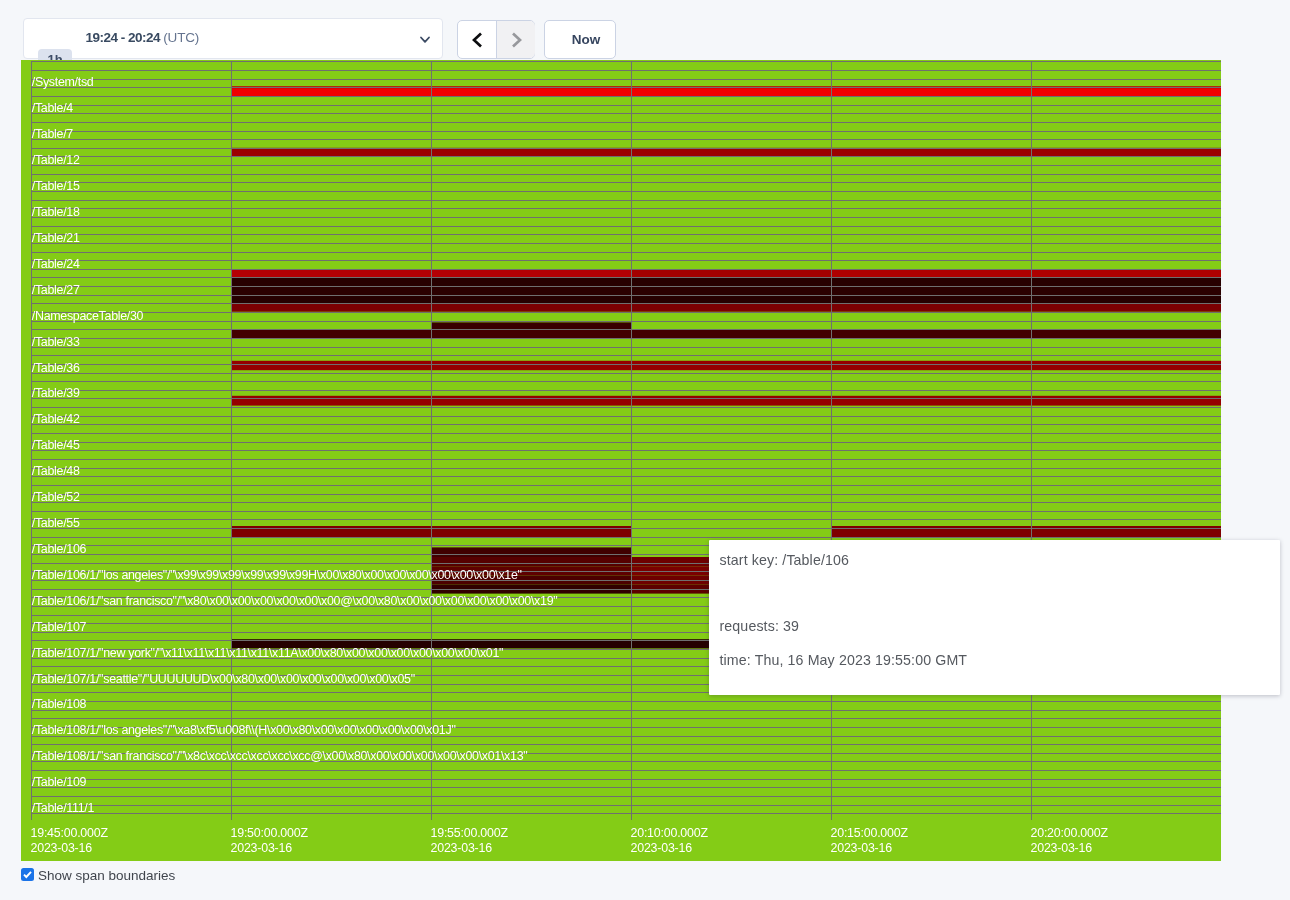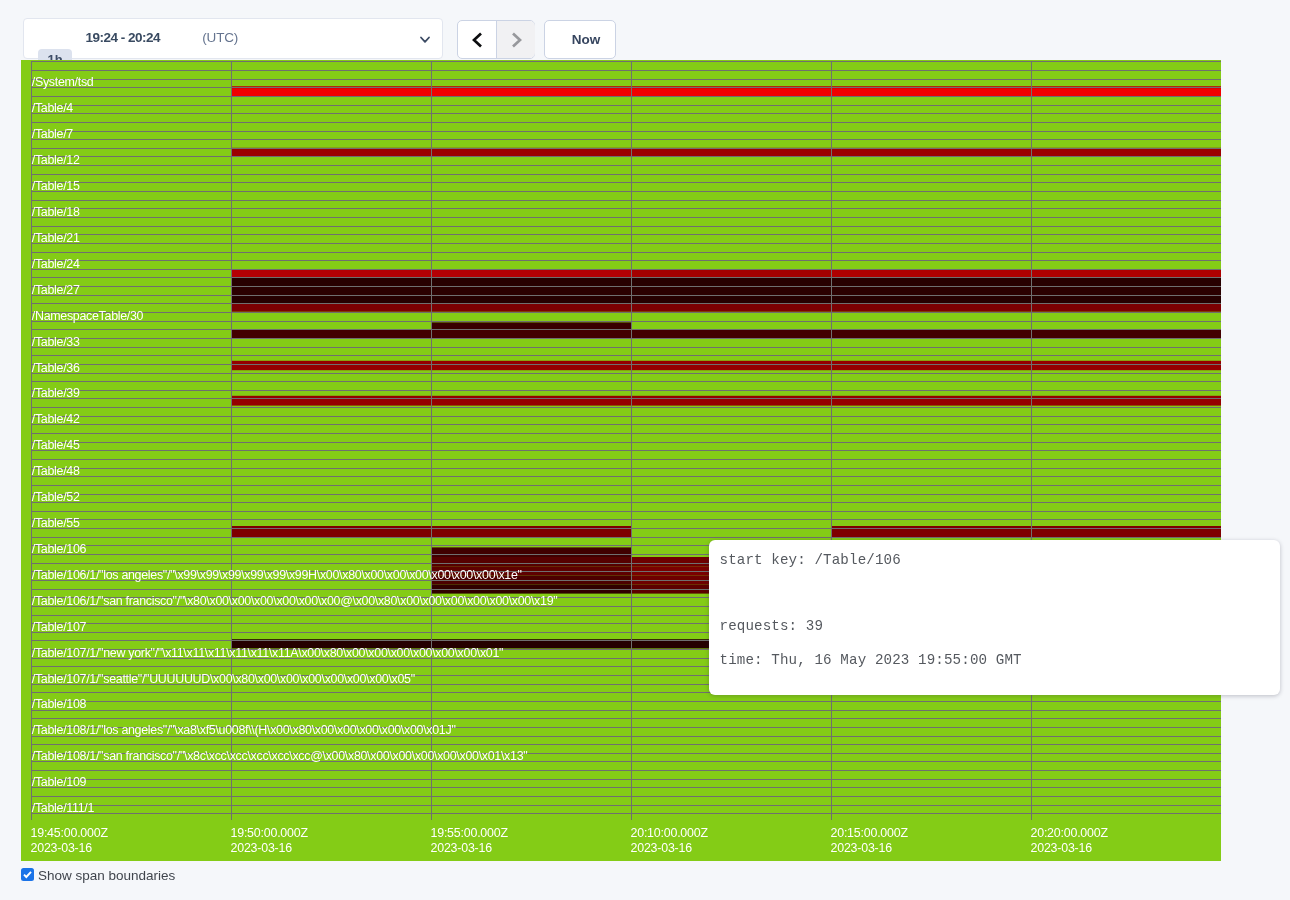--- a/index.html
+++ b/index.html
@@ -2,29 +2,29 @@
 <html><head>
 <meta charset="utf-8">
 <style>
   html,body{margin:0;padding:0;}
   body{width:1290px;height:900px;background:#f5f7fa;font-family:"Liberation Sans",sans-serif;position:relative;overflow:hidden;}
   .abs{position:absolute;}
   
   #selector{left:23px;top:18px;width:417.5px;height:38.5px;background:#fff;border:1px solid #e2e6ef;border-radius:4px;}
   #chip{left:14px;top:9.5px;width:34px;height:22px;background:#dce2ee;border-radius:4px;color:#3d4c66;font-size:13px;font-weight:bold;text-align:center;line-height:22px;margin-top:20px;}
   #trange{left:61.5px;top:11px;font-size:13.5px;font-weight:bold;color:#394a61;letter-spacing:-0.5px;}
-  #trange .utc{color:#65748f;font-weight:normal;letter-spacing:-0.2px;margin-left:39px;}
+  #trange .utc{color:#65748f;font-weight:normal;letter-spacing:-0.2px;}
   
   #grp{left:456.5px;top:19.5px;width:76px;height:37px;background:#fff;border:1px solid #cbd3e4;border-radius:5px;}
   #grpR{left:38px;top:0px;width:38px;height:37px;background:#f1f1f3;border-left:1px solid #cbd3e4;border-radius:0 5px 5px 0;}
   #nowb{left:543.5px;top:19.5px;width:57px;height:37px;background:#fff;border:1px solid #cbd3e4;border-radius:5px;color:#36455f;font-size:13.5px;font-weight:bold;text-align:center;line-height:37px;padding-left:13px;}
   
   #cv{left:21px;top:60px;width:1200px;height:801px;background:#84cc16;}
   
-  #tip{left:709px;top:540px;width:571px;height:154.5px;background:#fff;border-radius:6px;box-shadow:0 1px 4px rgba(40,40,60,0.28);font-family:Liberation Mono, monospace;}
+  #tip{left:709px;top:540px;width:571px;height:154.5px;background:#fff;border-radius:1px;box-shadow:0 1px 4px rgba(40,40,60,0.28);}
   #tip div{position:absolute;left:10.5px;font-size:14.2px;color:#55595f;letter-spacing:0.12px;white-space:pre;}
   
   #cb{left:21px;top:868px;width:13px;height:13px;background:#1a73e8;border-radius:2.5px;}
   #cbl{left:38px;top:868px;font-size:13.5px;color:#40454d;}
 </style>
 </head>
 <body>
   <div class="abs" id="selector">
     <div class="abs" id="chip">1h</div>
     <div class="abs" id="trange">19:24 - 20:24 <span class="utc">(UTC)</span></div>

